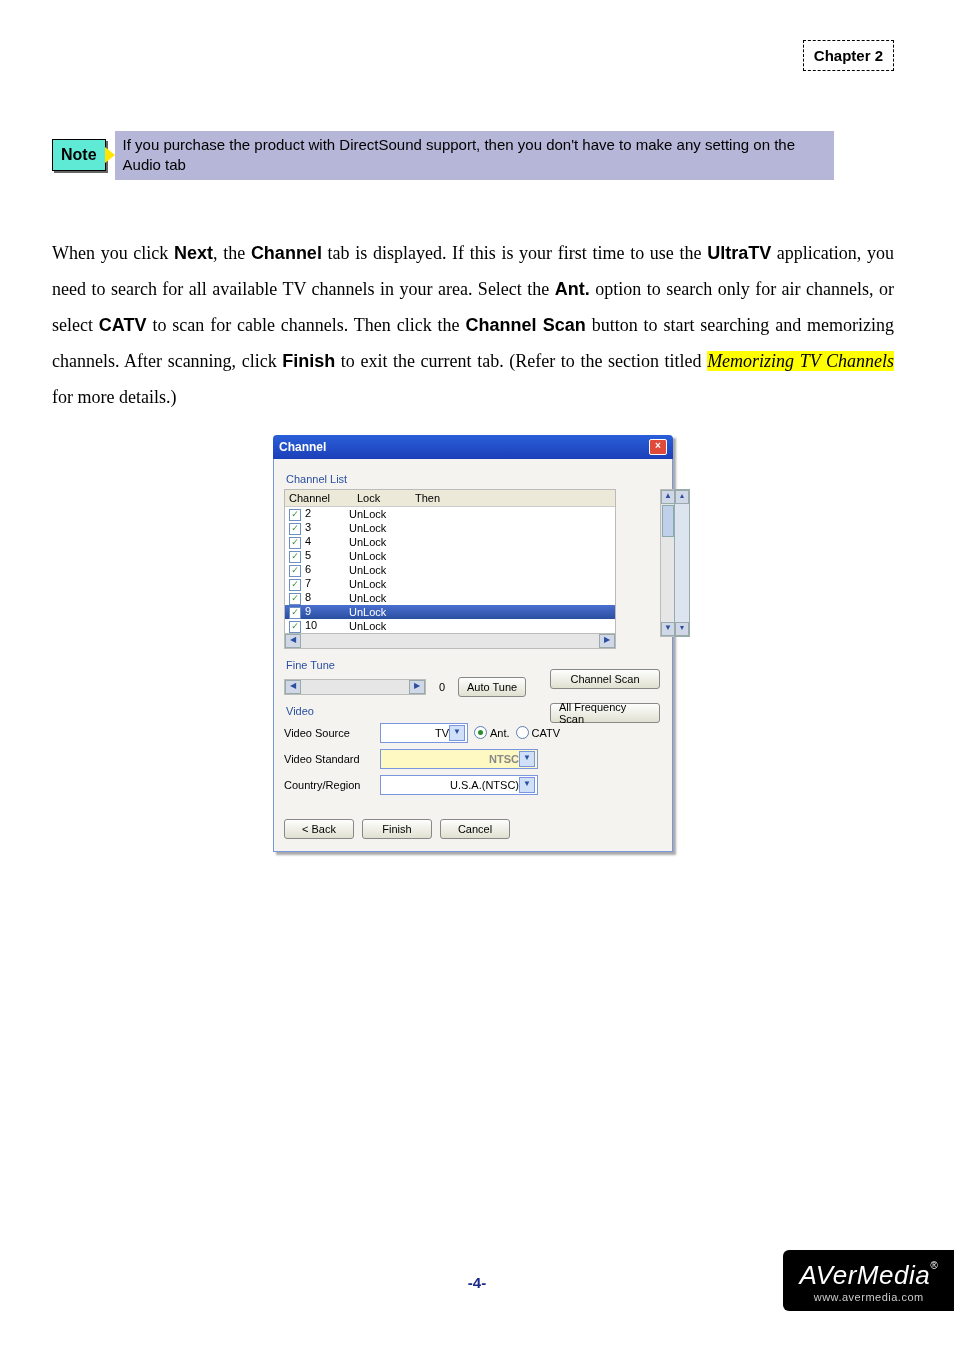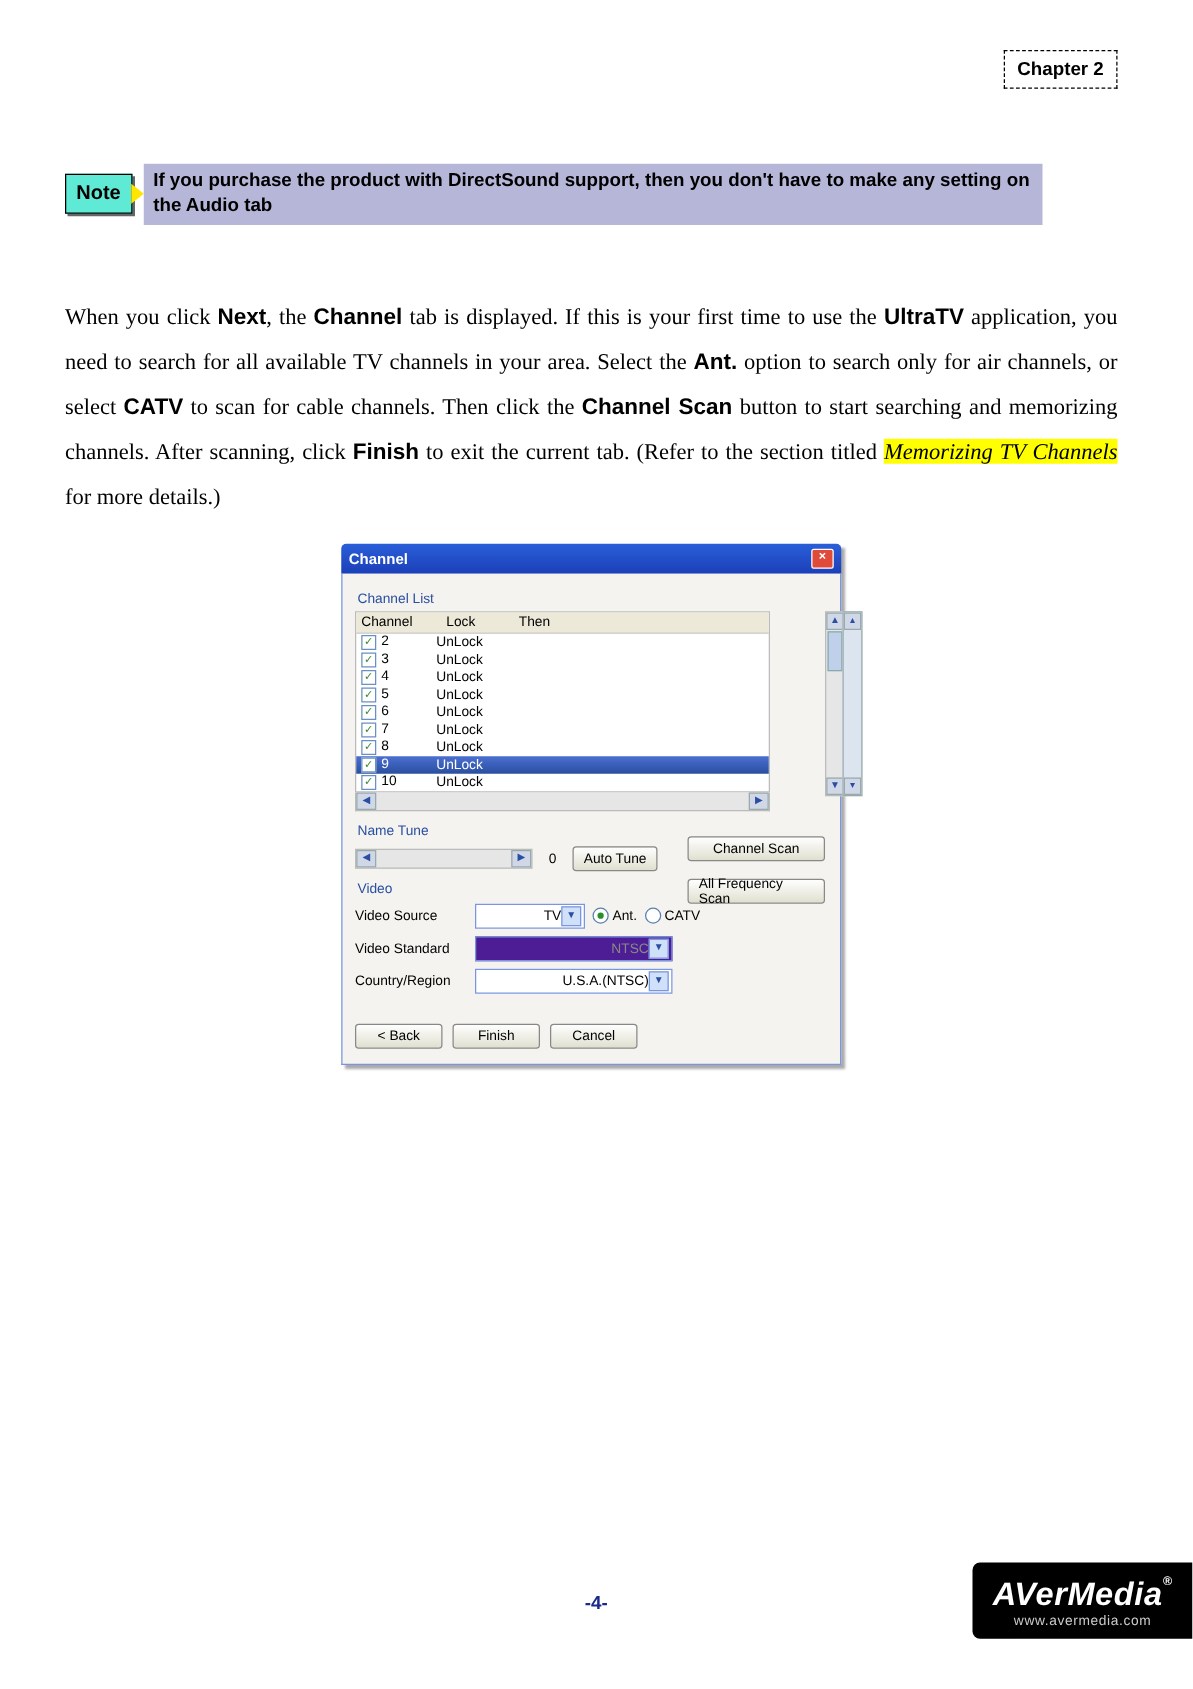--- a/index.html
+++ b/index.html
@@ -48,21 +48,21 @@
   .note-arrow {
     width: 0; height: 0;
     border-top: 8px solid transparent;
     border-bottom: 8px solid transparent;
     border-left: 10px solid #ffe600;
     margin-left: -1px;
   }
   .note-text {
     background: #b6b6d8;
     font-family: Arial, sans-serif;
-    font-weight: bold;
+    font-weight: normal;
     font-size: 15px;
     padding: 4px 8px;
     flex: 1;
     line-height: 1.35;
   }
   .body-text {
     margin-top: 55px;
     font-size: 18px;
     line-height: 2.0;
     text-align: justify;
@@ -239,21 +239,21 @@
   .combo {
     border: 1px solid #7a96df;
     background: #fff;
     height: 18px;
     display: flex;
     align-items: center;
     justify-content: flex-end;
     padding: 0 2px 0 4px;
     font-size: 11px;
   }
-  .combo.disabled { background: #4c1d95; color: #888; }
+  .combo.disabled { background: #fef9c3; color: #888; font-weight: bold; }
   .combo .dd {
     width: 14px; height: 14px;
     background: #cfe0f8;
     border: 1px solid #7a96df;
     font-size: 8px;
     text-align: center;
     line-height: 12px;
     color: #2a4fa0;
   }
   .radio {
@@ -301,21 +301,21 @@
     bottom: 40px;
     background: #000;
     color: #fff;
     padding: 10px 16px 8px 16px;
     font-family: Arial, sans-serif;
     border-radius: 6px 0 0 6px;
     text-align: center;
   }
   .brand-name {
     font-size: 26px;
-    font-weight: 700;
+    font-weight: 400;
     font-style: italic;
     letter-spacing: 0.5px;
   }
   .brand-name .reg { font-size: 10px; vertical-align: top; }
   .brand-url {
     font-size: 11px;
     color: #ccc;
     letter-spacing: 0.5px;
   }
 </style>
@@ -413,21 +413,21 @@
           <div style="flex:1"></div>
           <span class="sbtn">▼</span>
         </div>
         <div class="vscroll">
           <span class="sbtn">▴</span>
           <div style="flex:1"></div>
           <span class="sbtn">▾</span>
         </div>
       </div>
 
-      <div class="group-label" style="margin-top:10px">Name Tune</div>
+      <div class="group-label" style="margin-top:10px">Fine Tune</div>
       <div class="fine-row">
         <div class="slider">
           <span class="sbtn">◀</span>
           <span class="sbtn">▶</span>
         </div>
         <span style="width:20px;text-align:center">0</span>
         <span class="xpbtn">Auto Tune</span>
       </div>
 
       <div class="side-btns">

